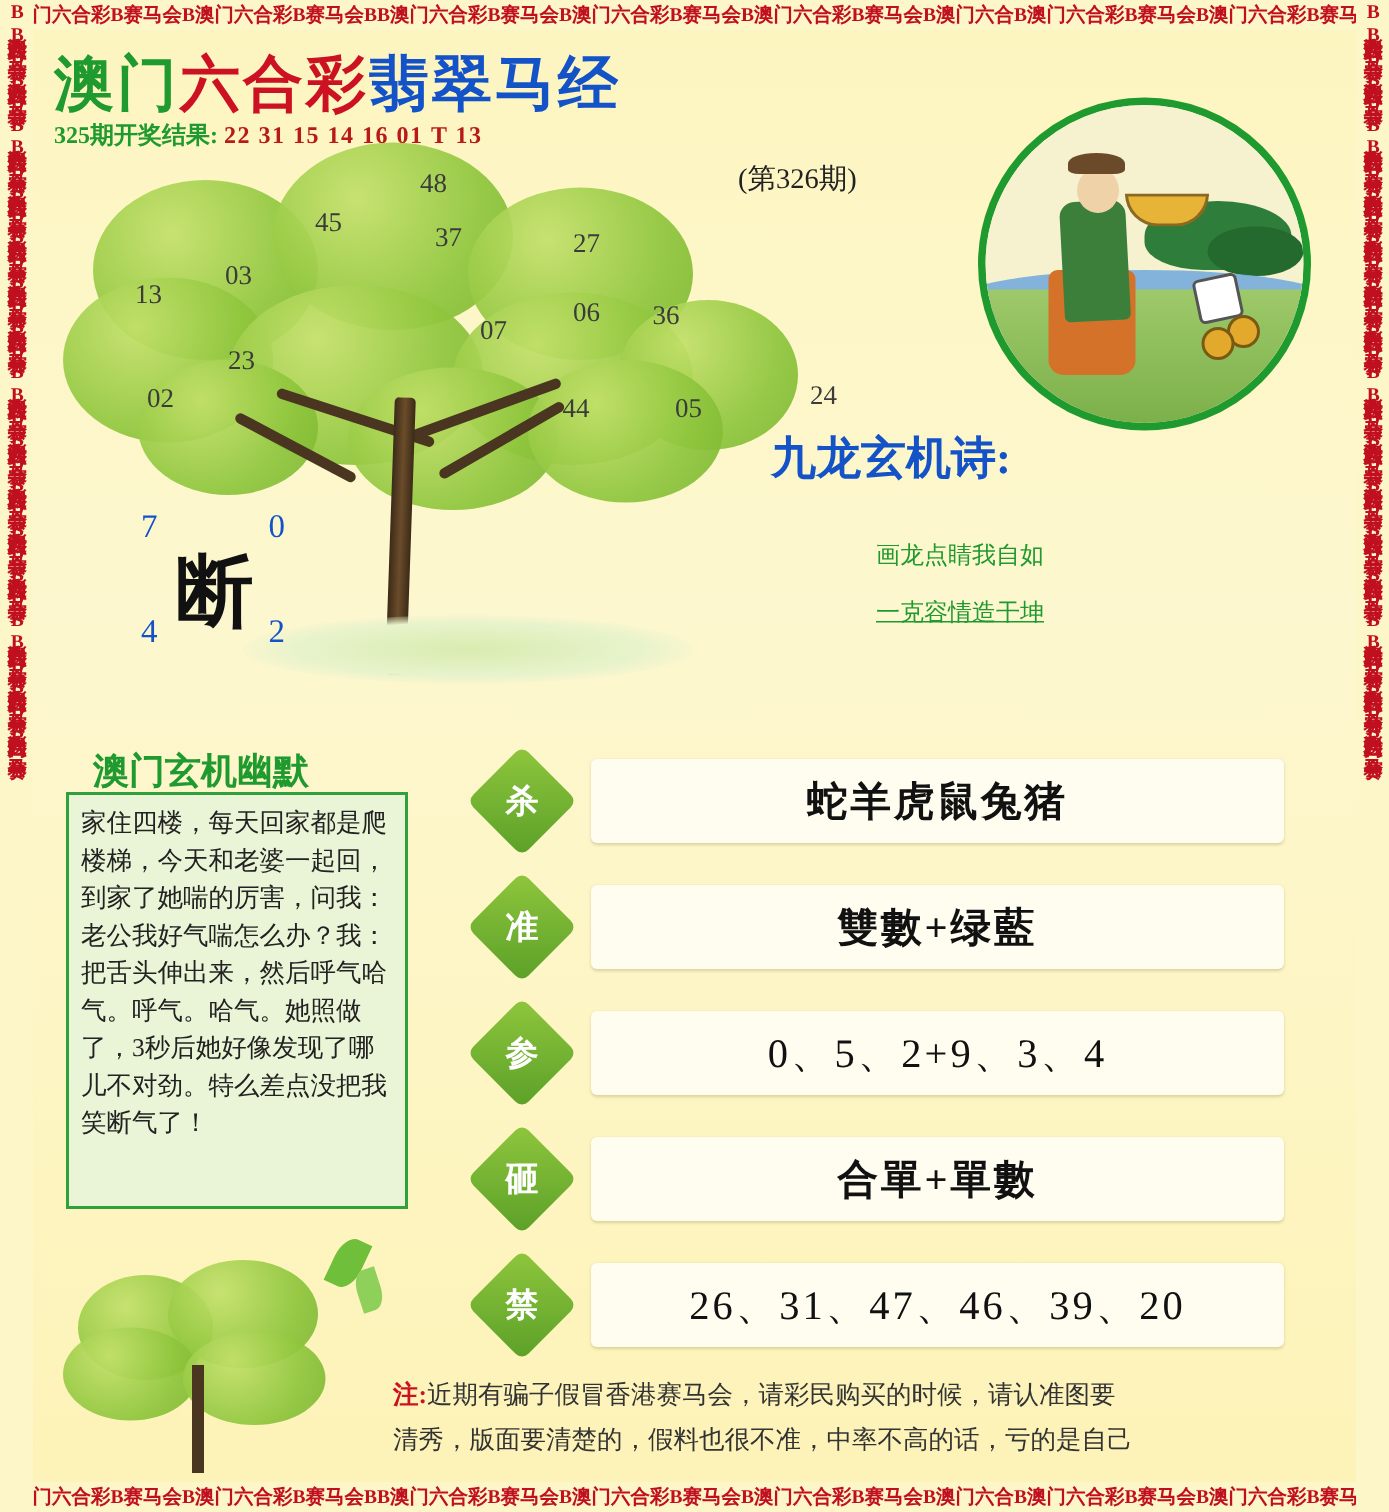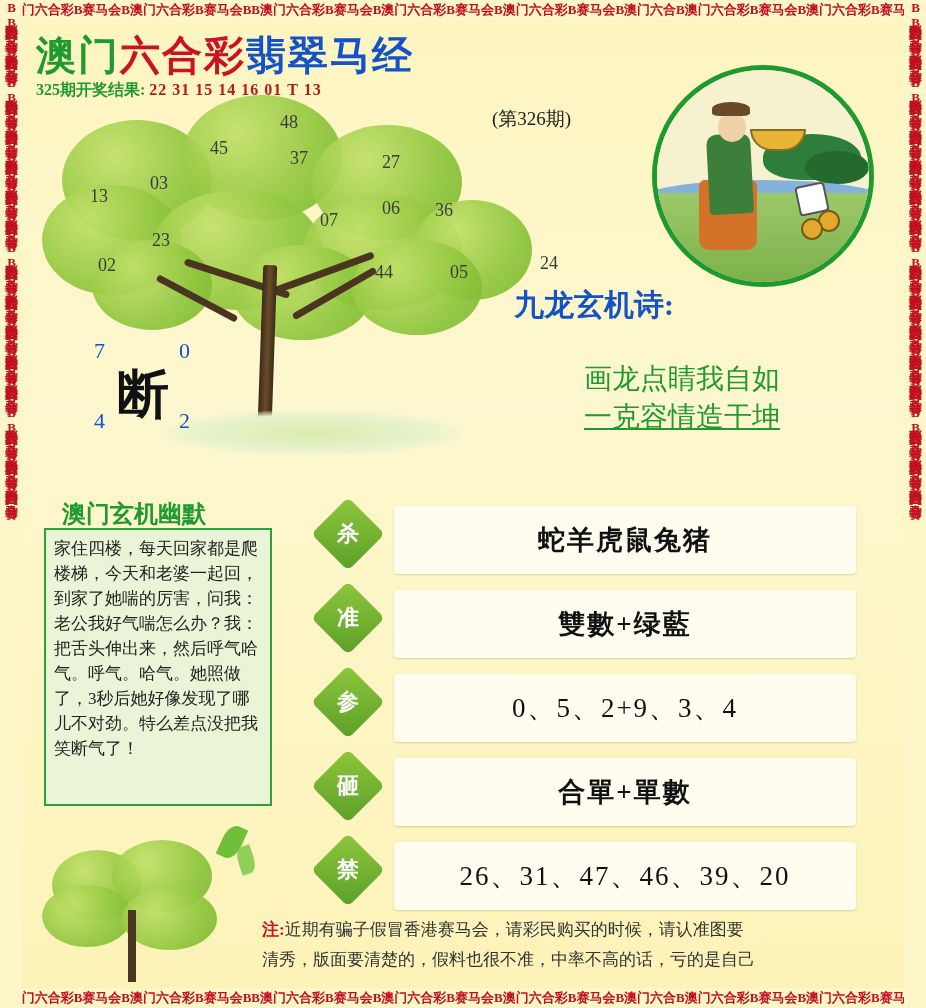--- a/index.html
+++ b/index.html
@@ -153,21 +153,21 @@
 
   
   .poem-title {
     position: absolute; left: 492px; top: 265px;
     font-family: "Liberation Serif", serif;
     font-size: 30px; font-weight: bold; color: #1452c8;
   }
   .poem-l1, .poem-l2 {
     position: absolute;
     font-family: "Liberation Serif", serif;
-    font-size: 28px; color: #1f9a2e; text-align: center;
+    font-size: 16px; color: #1f9a2e; text-align: center;
   }
   .poem-l1 { left: 562px; top: 340px; }
   .poem-l2 { left: 562px; top: 378px; text-decoration: underline; }
 
   
   .joke-title {
     position: absolute; left: 40px; top: 478px;
     font-family: "Liberation Serif", serif;
     font-size: 24px; font-weight: bold; color: #1f9a2e;
   }
@@ -197,21 +197,21 @@
     border-radius: 6px;
   }
   .diamond span {
     display: block; transform: rotate(-45deg);
     text-align: center; line-height: 52px;
     font-size: 22px; font-weight: bold; color: #fff;
     font-family: "Liberation Serif", serif;
   }
   .rowbar {
     position: absolute; left: 72px; top: 8px;
-    width: 462px; height: 68px;
+    width: 462px; height: 56px;
     background: #fffdf0;
     border-radius: 4px;
     box-shadow: 0 1px 2px rgba(120,110,40,.25);
     display: flex; align-items: center; justify-content: center;
   }
   .rowval {
     font-family: "Liberation Serif", serif;
     font-size: 27px; color: #111; letter-spacing: 2px;
   }
   .rowval.bold { font-weight: bold; }

